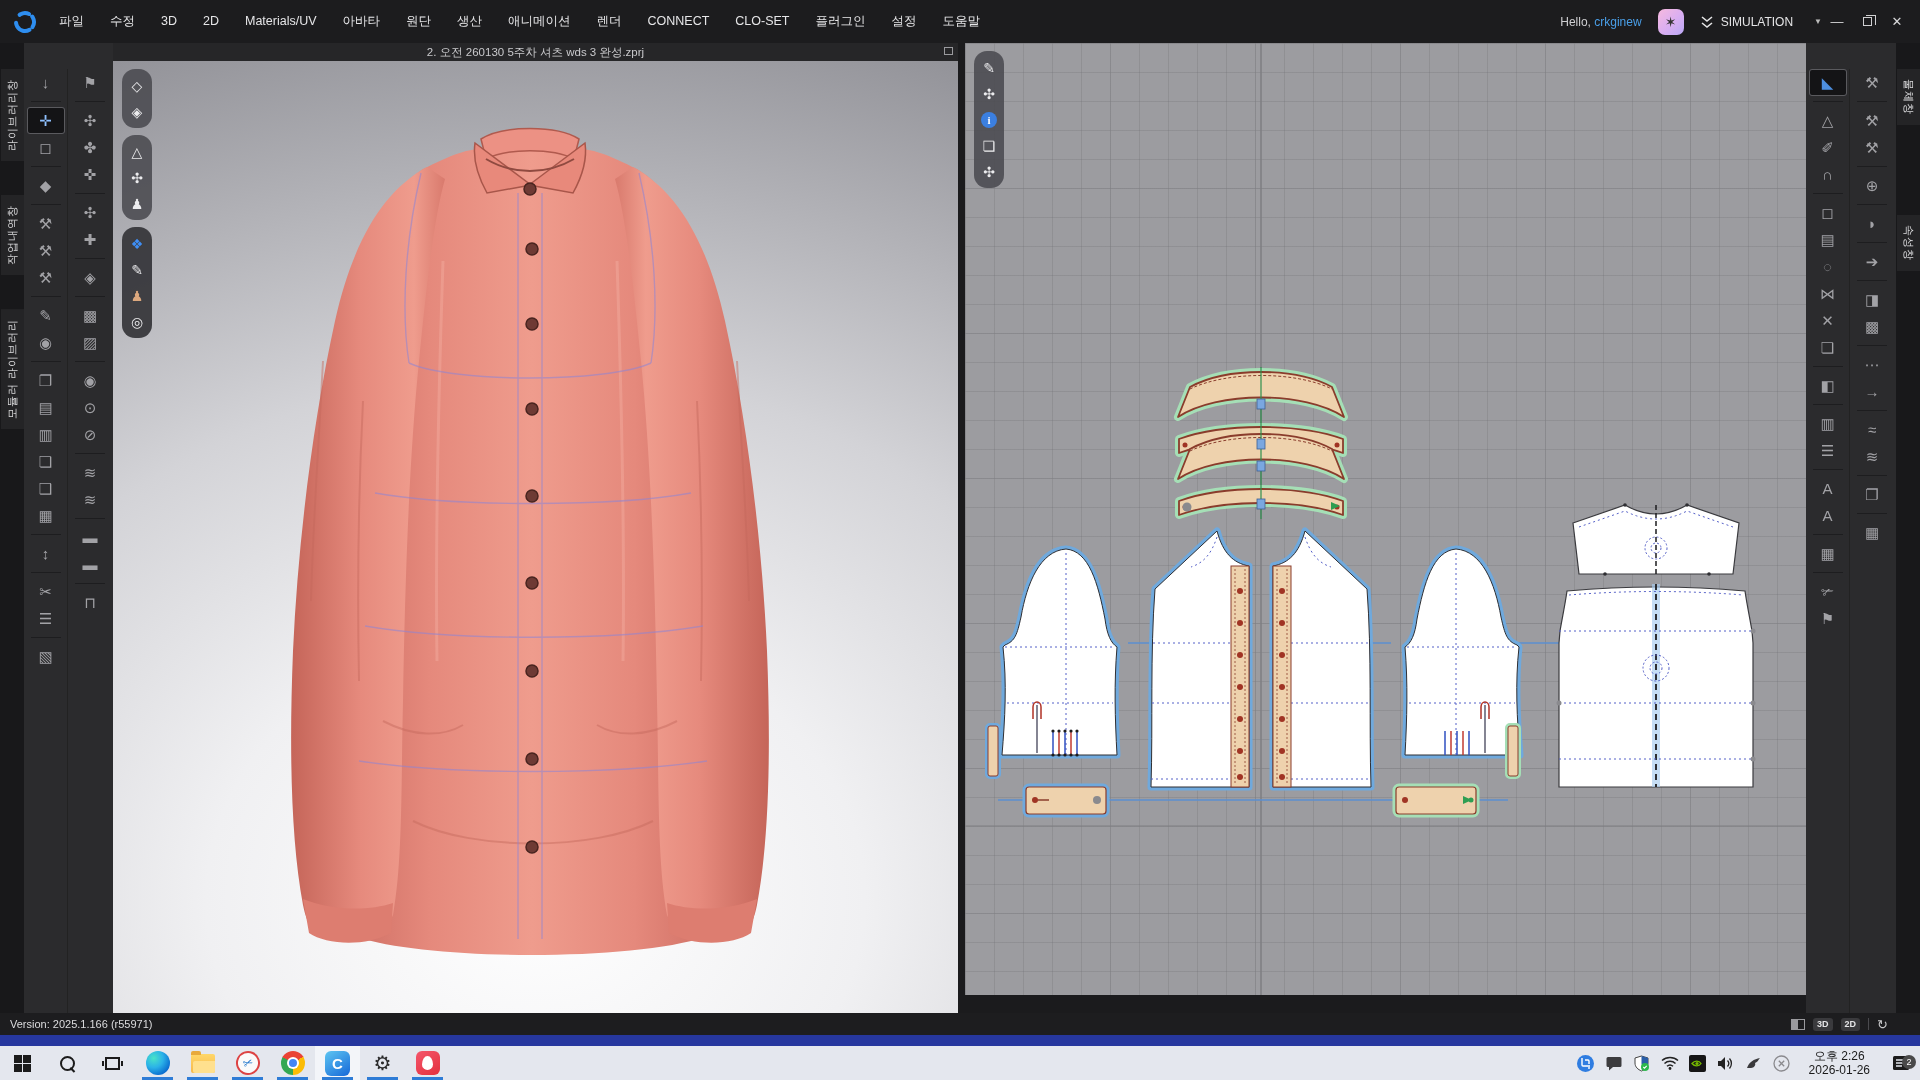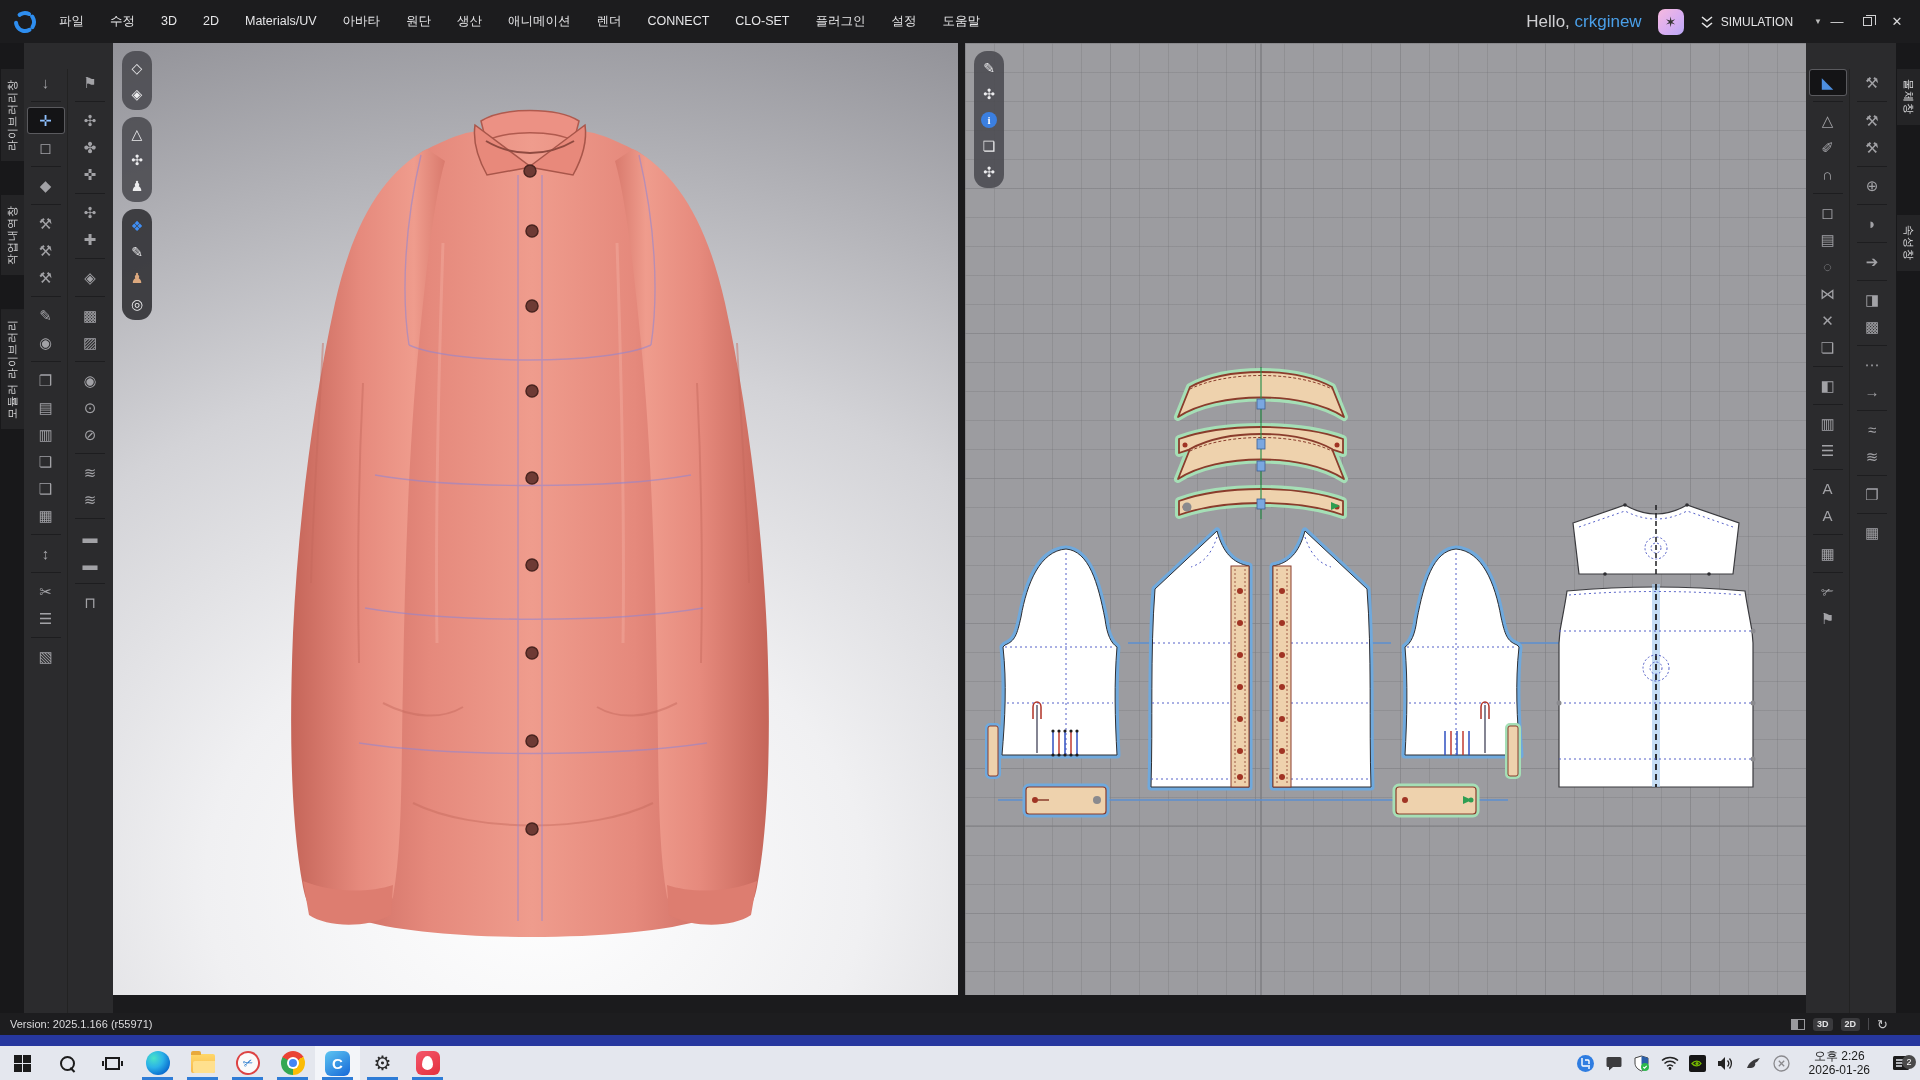--- a/index.html
+++ b/index.html
@@ -5,21 +5,21 @@
   *{margin:0;padding:0;box-sizing:border-box;font-family:"Liberation Sans",sans-serif;}
   html,body{width:1920px;height:1080px;overflow:hidden;background:#1b1b1d;}
   button{background:none;border:none;cursor:default;}
   .row{display:flex;flex-direction:row;}
 
   
   .menubar{height:43px;background:#1c1c1e;display:flex;align-items:center;padding:0 8px 0 10px;}
   .logo{width:30px;height:30px;margin-right:6px;display:flex;align-items:center;justify-content:center;}
   .menu-item{color:#e6e6e8;font-size:12.5px;padding:0 13px;height:56px;line-height:43px;}
   .mb-spacer{flex:1;}
-  .greeting{color:#cfcfd2;font-size:17px;}
+  .greeting{color:#cfcfd2;font-size:12px;}
   .greeting b{color:#4a9fe8;font-weight:normal;}
   .ai-badge{width:26px;height:26px;border-radius:7px;margin:0 16px;background:linear-gradient(135deg,#f7b9de 0%,#d9aef2 55%,#b9a8f5 100%);display:flex;align-items:center;justify-content:center;color:#333;font-size:14px;}
   .sim-group{display:flex;align-items:center;color:#e4e4e6;font-size:12px;gap:7px;}
   .sim-caret{font-size:8px;color:#bbb;margin-left:14px;}
   .winbtn{color:#d8d8da;font-size:13px;width:30px;height:30px;display:flex;align-items:center;justify-content:center;}
   .restore-box{width:9px;height:9px;border:1px solid #d0d0d2;position:relative;}
   .restore-box:before{content:'';position:absolute;left:2px;top:-3px;width:9px;height:9px;border:1px solid #d0d0d2;border-left:none;border-bottom:none;}
 
   
   .main{height:970px;display:flex;background:#1b1b1d;}
@@ -282,20 +282,24 @@
           <span class="g">▬</span>
         </button>
         <div class="tsep"></div>
         <button class="tool">
           <span class="g">⊓</span>
         </button>
       </div>
   </div>
 
   <div class="panel">
+    <div class="ptitle">
+      <span>2. 오전 260130 5주차 셔츠 wds 3 완성.zprj</span>
+      <span class="float-ico"></span>
+    </div>
     <div class="view3d">
       <div class="float-tb" id="ftb3d">
           <div class="fgroup">
             <button class="ftool">
               <span class="g">◇</span>
             </button>
             <button class="ftool">
               <span class="g">◈</span>
             </button>
           </div>

